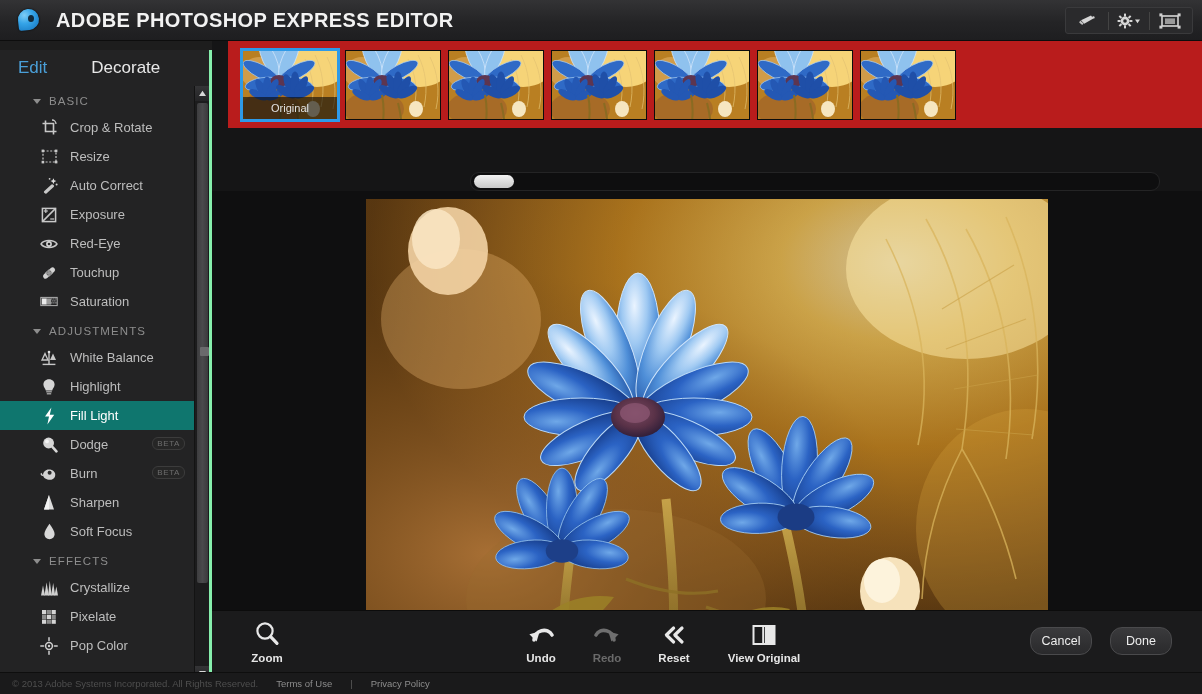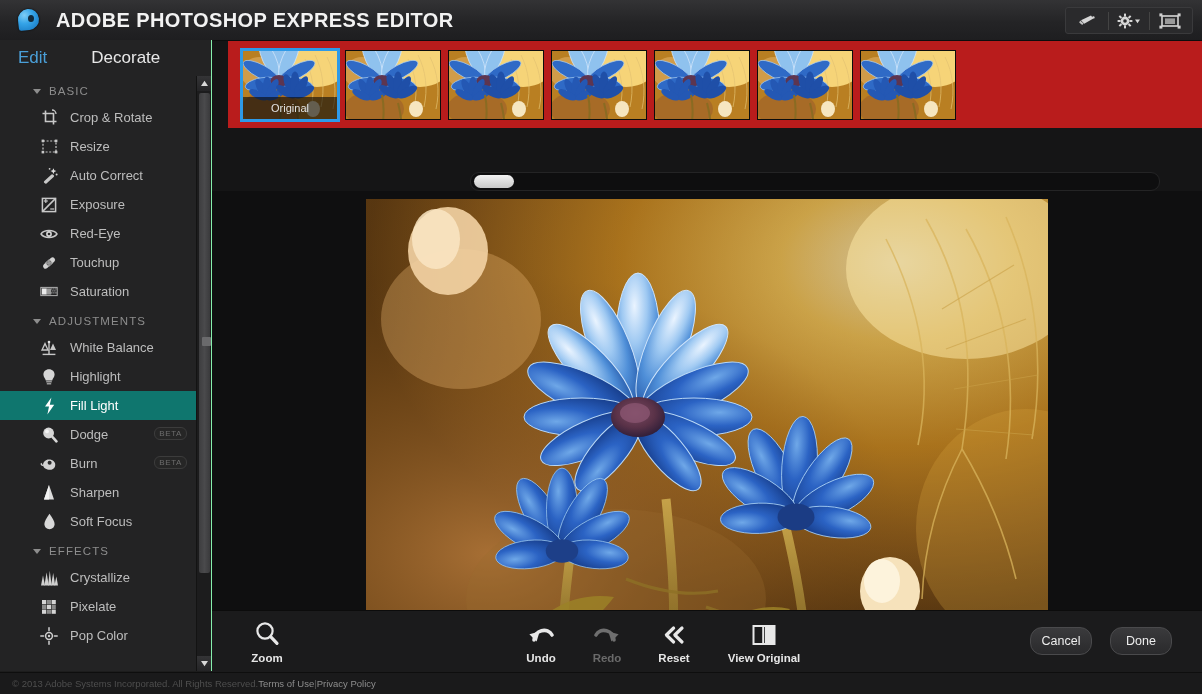--- a/index.html
+++ b/index.html
@@ -42,23 +42,23 @@
   }
   .tb-btn {
     width: 40px; height: 23px; display: flex; align-items: center; justify-content: center;
     cursor: pointer;
   }
   .tb-sep { width: 1px; height: 18px; background: #444; }
   .tb-btn svg { display: block; }
 
   
   .sidebar {
-    position: absolute; left: 0; top: 40px; width: 212px; height: 631px;
+    position: absolute; left: 0; top: 50px; width: 212px; height: 631px;
     background: #232324;
-    border-right: 1px solid #86efac;
+    border-right: 3px solid #86efac;
   }
   .tabs { height: 36px; display: flex; align-items: center; padding-left: 18px; gap: 44px; }
   .tab { font-size: 17px; cursor: pointer; }
   .tab.active { color: #4a9fd8; }
   .tab.inactive { color: #e8e8e8; }
 
   .navscroll { position: relative; height: 595px; overflow: hidden; }
 
   .group-head {
     display: flex; align-items: center; gap: 8px;
@@ -104,21 +104,21 @@
   }
   .sb-grip {
     position: absolute; left: 3px; top: 244px; width: 9px; height: 9px;
     background: #6a6a6c; border-radius: 1px;
   }
 
   
   .footer {
     position: absolute; left: 0; bottom: 0; width: 1202px; height: 22px;
     background: #1a1a1b; border-top: 1px solid #0e0e0e;
-    display: flex; align-items: center; padding-left: 12px; 
+    display: flex; align-items: center; padding-left: 12px; gap: 18px;
     font-size: 9.5px;
   }
   .copy { color: #4e4e4e; }
   .flink { color: #8d8d8d; cursor: pointer; }
   .fsep { color: #5a5a5a; }
 
   
   .main {
     position: absolute; left: 212px; top: 41px; width: 990px; height: 631px;
     background: #151516;

